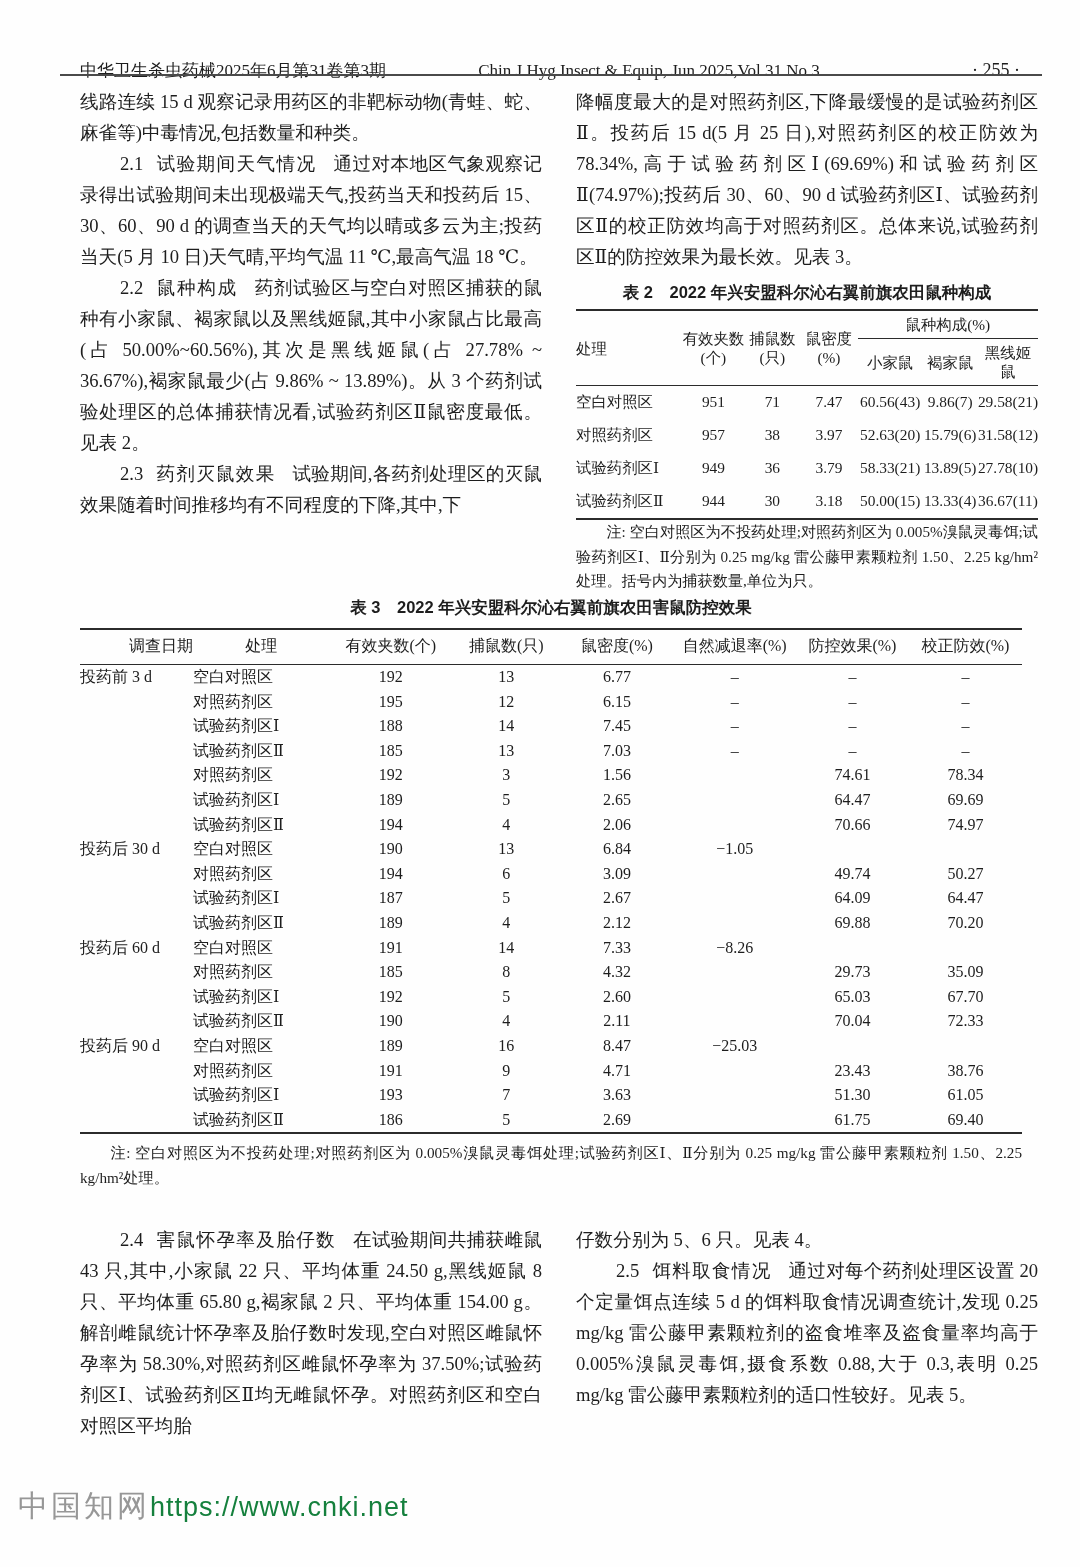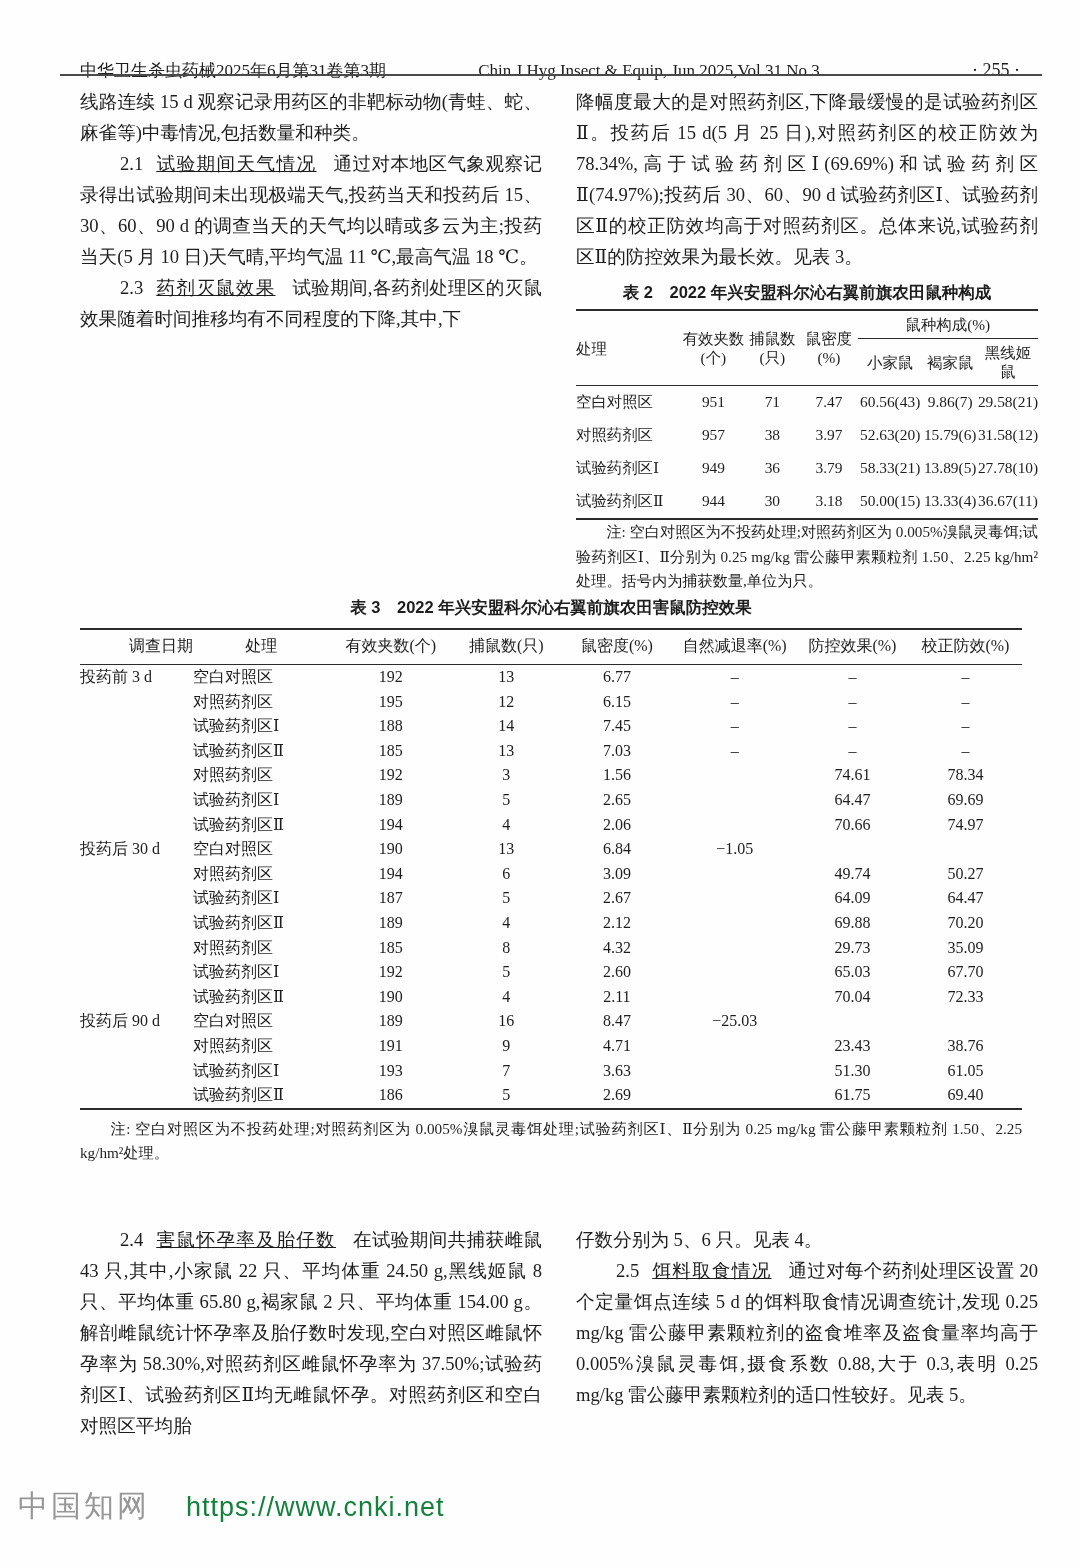--- a/index.html
+++ b/index.html
@@ -19,21 +19,21 @@
   .header-rule { position:absolute; left:60px; right:38px; top:74px; border-top:2px solid #4a4a4a; }
 
   
   .col { position:absolute; width:462px; font-size:18.6px; line-height:31px; text-align:justify; }
   .col-lt { left:80px; top:86px; }
   .col-rt { left:576px; top:86px; }
   .col-lb { left:80px; top:1224px; }
   .col-rb { left:576px; top:1224px; }
   .col p { margin:0; }
   .sec-num { margin-right:13px;margin-left:40px; }
-  .sec-title { margin-right:17px; letter-spacing:1px;text-decoration:underline; }
+  .sec-title { margin-right:17px; letter-spacing:1px; }
   .results-heading {
     font-family:"Liberation Sans","DejaVu Sans",sans-serif;
     font-weight:bold; font-size:19.5px; margin:15px 0 13px 0; text-align:left;
   }
   .results-heading .h-num { margin-right:20px; }
 
   
   .tbl-title {
     text-align:center; font-family:"Liberation Sans","DejaVu Sans",sans-serif;
     font-weight:bold; font-size:16.5px; line-height:22px;
@@ -58,40 +58,43 @@
   table.t3 {
     width:100%; border-collapse:collapse; font-size:16px; table-layout:fixed;
     border-top:2.5px solid #2b2b2b; border-bottom:2.5px solid #2b2b2b; margin-top:10px;
   }
   .t3 th { font-weight:normal; padding:6px 0 7px 0; border-bottom:1.8px solid #2b2b2b; text-align:center; }
   .t3 th:first-child { text-align:right; }
   .t3 td { padding:3px 0; line-height:18.6px; text-align:center; }
   .t3 td:first-child, .t3 td:nth-child(2) { text-align:left; }
 
   
-  .watermark { position:absolute; left:18px; top:1486px; display:flex; align-items:baseline; gap:36px; }
+  .watermark { position:absolute; left:18px; top:1486px; display:flex; align-items:baseline; }
   .wm-brand { font-size:30px; letter-spacing:3px; color:#979797; }
   .wm-url { font-size:27px; color:#15803d; font-family:"Liberation Sans","DejaVu Sans",sans-serif; letter-spacing:1px; }
 </style>
 </head>
 <body>
 
 <div class="page">
 
   <div class="pg-header">
     <span class="journal-cn">中华卫生杀虫药械2025年6月第31卷第3期</span>
     <span class="journal-en">Chin J Hyg Insect &amp; Equip, Jun.2025,Vol.31 No.3</span>
     <span class="page-no">· 255 ·</span>
   </div>
   <div class="header-rule"></div>
 
   <div class="col col-lt">
     <p>线路连续 15 d 观察记录用药区的非靶标动物(青蛙、蛇、麻雀等)中毒情况,包括数量和种类。</p>
     <p>
       <span class="sec-num">2.1</span><span class="sec-title">试验期间天气情况</span><span>通过对本地区气象观察记录得出试验期间未出现极端天气,投药当天和投药后 15、30、60、90 d 的调查当天的天气均以晴或多云为主;投药当天(5 月 10 日)天气晴,平均气温 11 ℃,最高气温 18 ℃。</span>
+    </p>
+    <p>
+      <span class="sec-num">2.2</span><span class="sec-title">鼠种构成</span><span>药剂试验区与空白对照区捕获的鼠种有小家鼠、褐家鼠以及黑线姬鼠,其中小家鼠占比最高(占 50.00%~60.56%),其次是黑线姬鼠(占 27.78% ~ 36.67%),褐家鼠最少(占 9.86% ~ 13.89%)。从 3 个药剂试验处理区的总体捕获情况看,试验药剂区Ⅱ鼠密度最低。见表 2。</span>
     </p>
     <p>
       <span class="sec-num">2.3</span><span class="sec-title">药剂灭鼠效果</span><span>试验期间,各药剂处理区的灭鼠效果随着时间推移均有不同程度的下降,其中,下</span>
     </p>
   </div>
 
   <div class="col col-rt">
     <p>降幅度最大的是对照药剂区,下降最缓慢的是试验药剂区Ⅱ。投药后 15 d(5 月 25 日),对照药剂区的校正防效为 78.34%,高于试验药剂区Ⅰ(69.69%)和试验药剂区Ⅱ(74.97%);投药后 30、60、90 d 试验药剂区Ⅰ、试验药剂区Ⅱ的校正防效均高于对照药剂区。总体来说,试验药剂区Ⅱ的防控效果为最长效。见表 3。</p>
 
     <div class="t2-wrap">
@@ -293,20 +296,30 @@
             <td></td>
             <td>试验药剂区Ⅱ</td>
             <td>189</td>
             <td>4</td>
             <td>2.12</td>
             <td></td>
             <td>69.88</td>
             <td>70.20</td>
           </tr>
           <tr>
+            <td>投药后 60 d</td>
+            <td>空白对照区</td>
+            <td>191</td>
+            <td>14</td>
+            <td>7.33</td>
+            <td>−8.26</td>
+            <td></td>
+            <td></td>
+          </tr>
+          <tr>
             <td></td>
             <td>对照药剂区</td>
             <td>185</td>
             <td>8</td>
             <td>4.32</td>
             <td></td>
             <td>29.73</td>
             <td>35.09</td>
           </tr>
           <tr>

